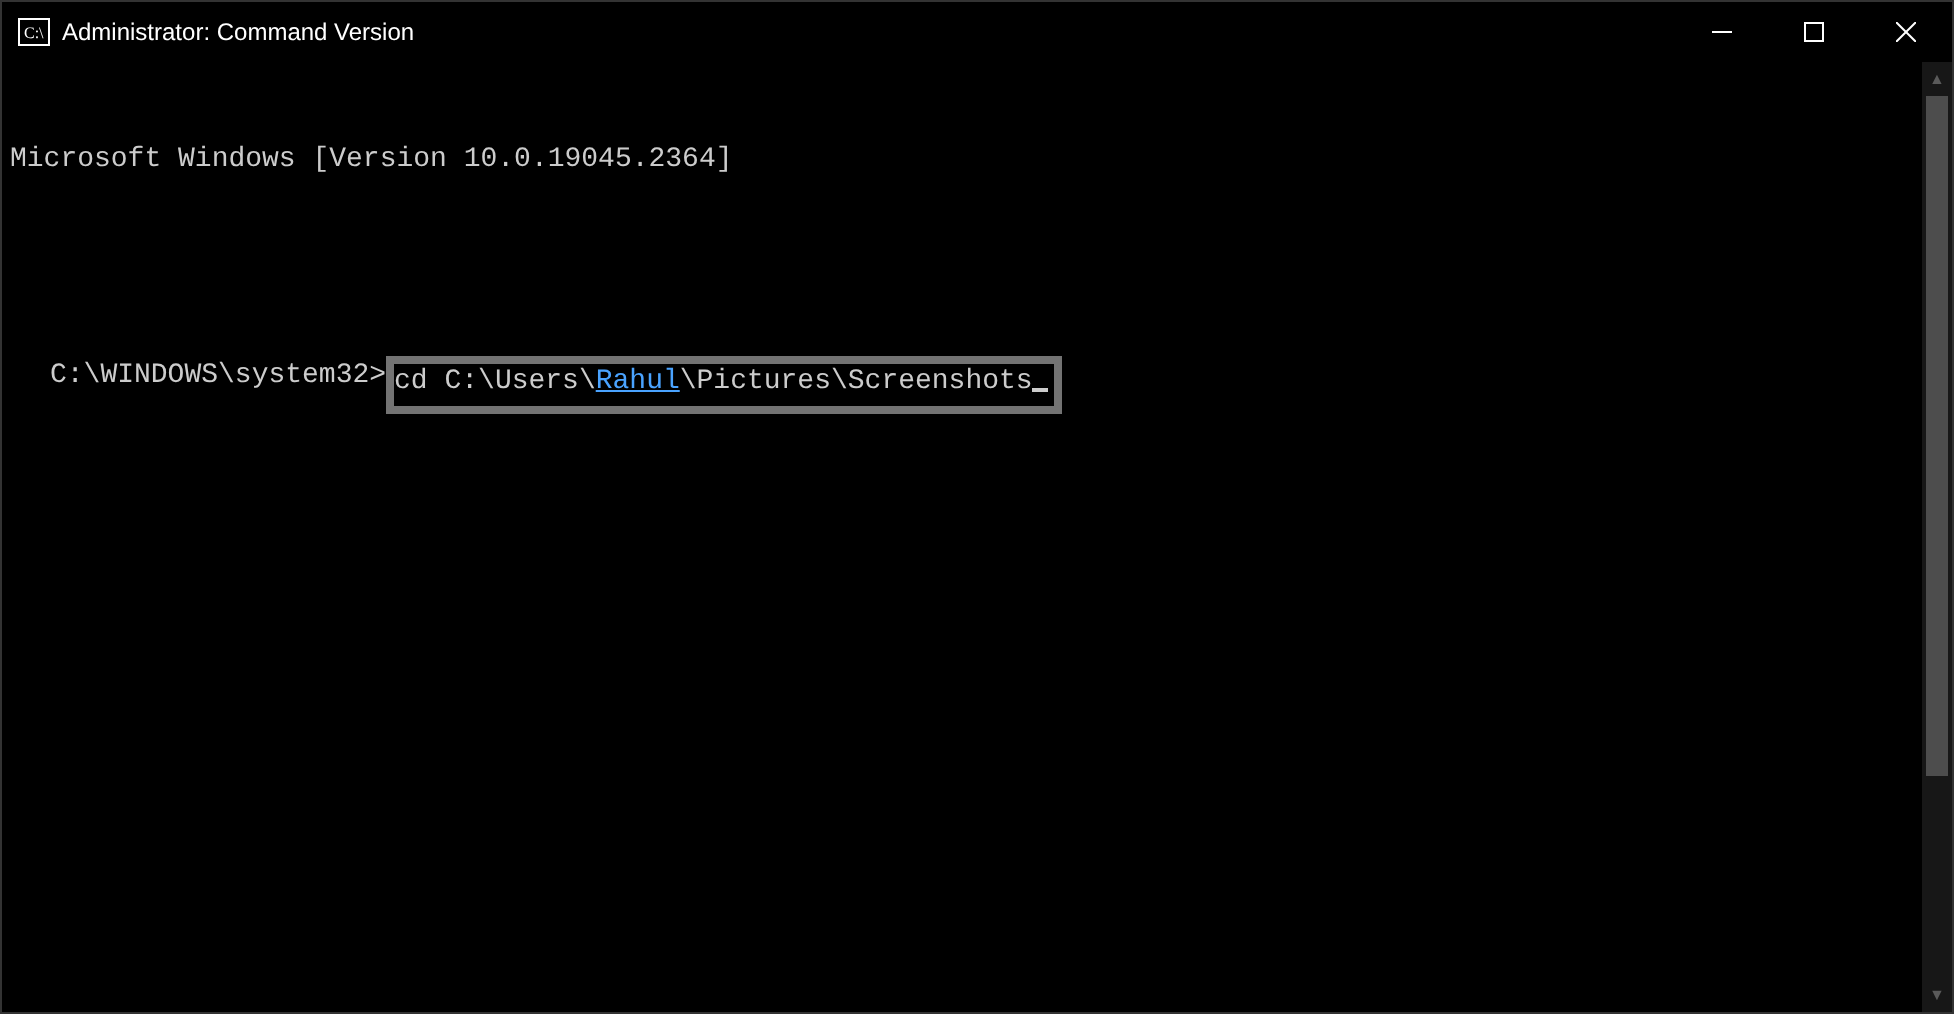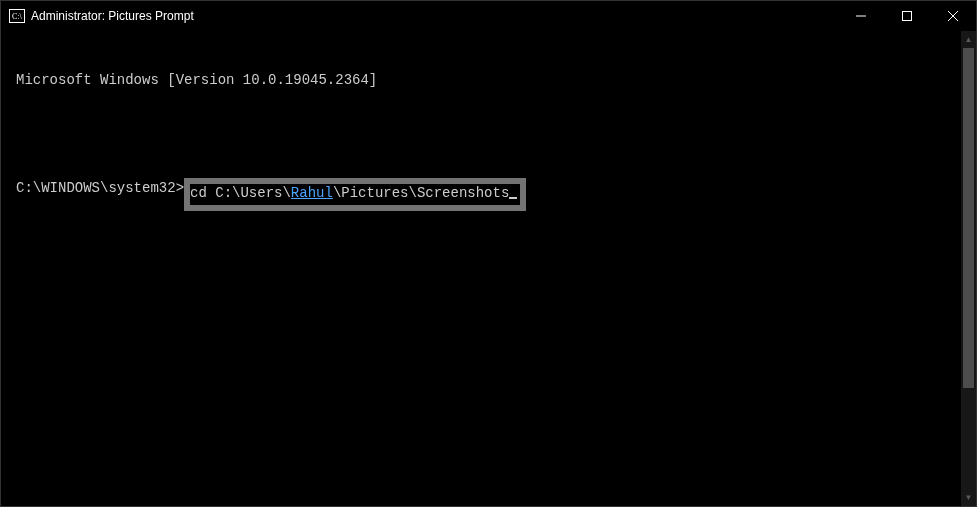--- a/index.html
+++ b/index.html
@@ -6,44 +6,44 @@
     html, body { width: 977px; height: 507px; overflow: hidden; font-family: 'Segoe UI', Tahoma, sans-serif; background: #000; }
     .window { width: 977px; height: 507px; background: #000; display: flex; flex-direction: column; border: 1px solid #333; }
     .titlebar { height: 30px; background: #000; display: flex; align-items: center; color: #fff; font-size: 12px; }
     .titlebar-icon { width: 16px; height: 16px; margin: 0 6px 0 8px; display: inline-flex; align-items: center; justify-content: center; }
     .titlebar-icon svg { width: 16px; height: 16px; }
     .titlebar-title { flex: 0 0 auto; white-space: nowrap; }
     .titlebar-spacer { flex: 1 1 auto; }
     .titlebar-btn { width: 46px; height: 30px; display: flex; align-items: center; justify-content: center; color: #fff; }
     .titlebar-btn svg { width: 10px; height: 10px; }
     .client { flex: 1 1 auto; position: relative; background: #000; }
-    .terminal { position: absolute; left: 0; top: 0; right: 15px; bottom: 0; padding: 4px 0 0 15px; color: #cccccc; font-family: Consolas, 'Courier New', monospace; font-size: 14px; line-height: 18px; white-space: pre; }
+    .terminal { position: absolute; left: 0; top: 0; right: 15px; bottom: 0; padding: 4px 0 0 4px; color: #cccccc; font-family: Consolas, 'Courier New', monospace; font-size: 14px; line-height: 18px; white-space: pre; }
     .line { display: block; }
-    .prompt-line { display: flex; }
-    .highlight { border: 6px solid #737373; display: inline-block; padding: 0 3px 3px 0; margin-top: -1px; }
+    .prompt-line { display: flex; margin-left: 20px; }
+    .highlight { border: 4px solid #737373; display: inline-block; padding: 0 3px 3px 0; margin-top: -1px; }
     .user-link { color: #4aa3ff; text-decoration: underline; text-underline-offset: 1px; }
     .cursor { display: inline-block; width: 8px; height: 2px; background: #cccccc; vertical-align: -2px; margin-left: 0; }
     .scrollbar { position: absolute; right: 0; top: 0; width: 15px; height: 100%; background: #171717; }
     .scroll-up, .scroll-down { position: absolute; left: 0; width: 15px; height: 17px; display: flex; align-items: center; justify-content: center; color: #5a5a5a; font-size: 8px; }
     .scroll-up { top: 0; }
     .scroll-down { bottom: 0; }
     .scroll-thumb { position: absolute; left: 2px; width: 11px; top: 17px; height: 340px; background: #4d4d4d; }
   </style>
 </head>
 <body>
 
 <div class="window">
   <div class="titlebar">
     <span class="titlebar-icon">
       <svg viewBox="0 0 16 16">
           <rect x="0.5" y="1.5" width="15" height="13" fill="none" stroke="#fff" stroke-width="1"></rect>
           <text x="3" y="11" font-size="8" fill="#fff" font-family="Consolas">C:\</text>
         </svg>
     </span>
-    <span class="titlebar-title">Administrator: Pictures Prompt</span>
+    <span class="titlebar-title">Administrator: Command Version</span>
     <span class="titlebar-spacer"></span>
     <div class="titlebar-btn">
       <svg viewBox="0 0 10 10">
           <line x1="0" y1="5" x2="10" y2="5" stroke="#fff" stroke-width="1"></line>
         </svg>
     </div>
     <div class="titlebar-btn">
       <svg viewBox="0 0 10 10">
           <rect x="0.5" y="0.5" width="9" height="9" fill="none" stroke="#fff" stroke-width="1"></rect>
         </svg>

